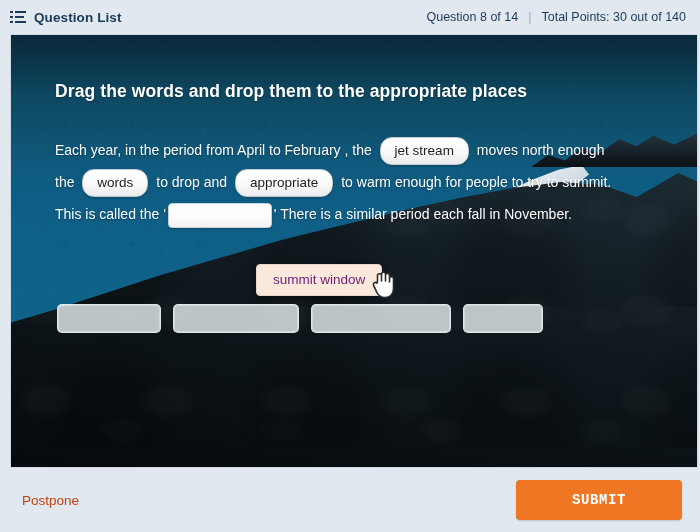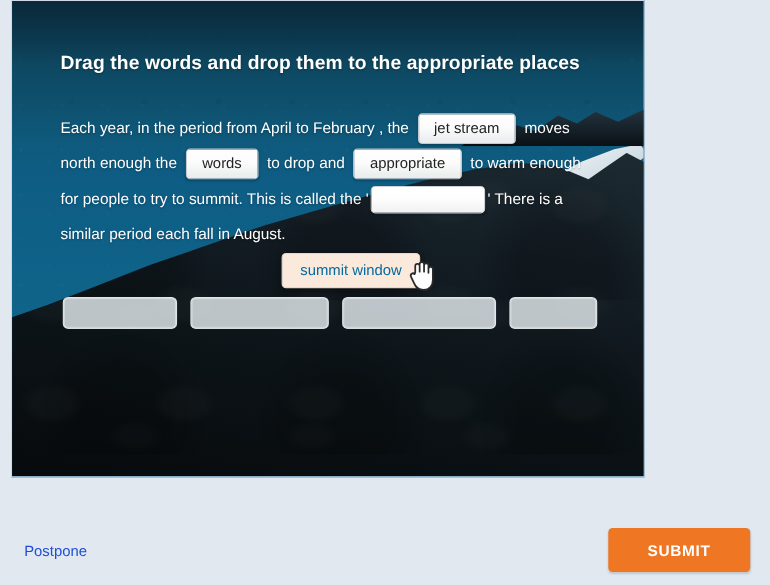--- a/index.html
+++ b/index.html
@@ -76,21 +76,21 @@
   }
 
   
   .content-wrap {
     flex: 1 1 auto;
     padding: 0 10px;
     position: relative;
   }
   .stage {
     position: relative;
-    width: 576px;
+    width: 688px;
     height: 434px;
     overflow: hidden;
     background: #0e5a82;
     border: 1px solid #cfd8e4;
   }
 
   
   .sky {
     position: absolute; inset: 0;
     background:
@@ -202,21 +202,21 @@
     text-shadow: 0 1px 2px rgba(0,0,0,.3);
   }
 
   
   .chip {
     display: inline-block;
     vertical-align: middle;
     min-width: 60px;
     padding: 3px 14px;
     margin: 0 4px;
-    border-radius: 4px;
+    border-radius: 12px;
     border: 1px solid #c2c8cd;
     background: linear-gradient(180deg,#ffffff 0%, #fbfbfb 48%, #e9ebec 100%);
     color: #222222;
     font-size: 13.5px;
     line-height: 20px;
     text-align: center;
     text-shadow: none;
     box-shadow: 0 1px 2px rgba(0,0,0,.25);
     cursor: move;
   }
@@ -236,21 +236,21 @@
 
   
   .drag-chip {
     position: absolute;
     left: 245px;
     top: 229px;
     padding: 5px 16px;
     border-radius: 4px;
     border: 1px solid #e6d9cc;
     background: #fbe9dc;
-    color: #0369a1;
+    color: #701a75;
     font-size: 13.5px;
     line-height: 20px;
     white-space: nowrap;
     box-shadow: 0 2px 5px rgba(0,0,0,.3);
     text-shadow: none;
     z-index: 30;
     cursor: grabbing;
   }
 
   
@@ -289,43 +289,61 @@
   .footer {
     flex: 0 0 64px;
     height: 64px;
     background: #e2e8f0;
     display: flex;
     align-items: center;
     padding: 0 18px 0 22px;
   }
   .postpone {
     font-size: 13.5px;
-    color: #1d4ed8;
+    color: #c2410c;
     cursor: pointer;
   }
   .submit-btn {
     margin-left: auto;
     background: #ef7622;
     color: #ffffff;
     border: none;
     border-radius: 4px;
-    font-family: Liberation Sans, sans-serif;
+    font-family: Liberation Mono, monospace;
     font-size: 14px;
     font-weight: 700;
     letter-spacing: .6px;
-    padding: 12px 36px;
+    padding: 12px 56px;
     cursor: pointer;
     box-shadow: 0 1px 2px rgba(0,0,0,.15);
   }
 </style>
 </head>
 <body>
 
 <div class="app">
 
+  <div class="header">
+    <div class="header-left">
+      <span class="list-icon">
+        <i class="dot r1"></i>
+          <i class="bar r1"></i>
+        <i class="dot r2"></i>
+          <i class="bar r2"></i>
+        <i class="dot r3"></i>
+          <i class="bar r3"></i>
+      </span>
+      <span class="header-title">Question List</span>
+    </div>
+    <div class="header-right">
+      <span>Question 8 of 14</span>
+      <span class="sep">|</span>
+      <span>Total Points: 30 out of 140</span>
+    </div>
+  </div>
 
   <div class="content-wrap">
     <div class="stage">
 
       <div class="sky"></div>
       <div class="sky-tex"></div>
       <div class="topshade"></div>
       <div class="ridge-far"></div>
       <div class="peak">
         <div class="rock"></div>
@@ -340,21 +358,21 @@
       <div class="q-layer">
         <div class="q-title">Drag the words and drop them to the appropriate places</div>
 
         <div class="q-body">
           <span>Each year, in the period from April to February , the</span>
           <span class="chip">jet stream</span>
           <span>moves north enough the</span>
           <span class="chip">words</span>
           <span>to drop and</span>
           <span class="chip">appropriate</span>
-          <span>to warm enough for people to try to summit. This is called the '</span><span class="blank"></span><span>' There is a similar period each fall in August.</span>
+          <span>to warm enough for people to try to summit. This is called the '</span><span class="blank"></span><span>' There is a similar period each fall in November.</span>
         </div>
       </div>
 
       <div class="wordbank">
         <div class="bank-slot s1"></div>
         <div class="bank-slot s2"></div>
         <div class="bank-slot s3"></div>
         <div class="bank-slot s4"></div>
       </div>
 

